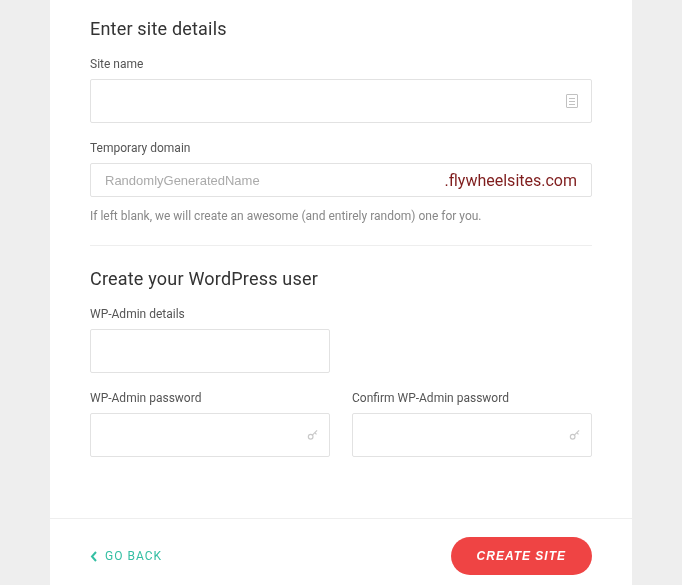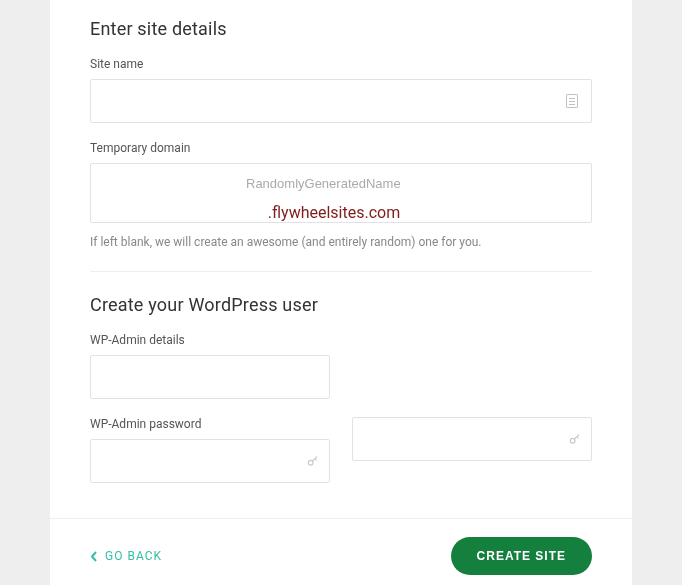--- a/index.html
+++ b/index.html
@@ -46,23 +46,22 @@
       font-size: 13px;
       color: #333;
       background: #fff;
     }
     .input::placeholder { color: #aaa; }
     .domain-row {
       display: flex;
       align-items: center;
       border: 1px solid #e2e2e2;
       border-radius: 2px;
-      height: 60px;
+      height: 34px;
       padding-right: 14px;
-      flex-direction: column;
     }
     .domain-input {
       flex: 1;
       border: none;
       outline: none;
       height: 100%;
       padding: 0 14px;
       font-size: 13px;
       background: transparent;
     }
@@ -134,29 +133,30 @@
       letter-spacing: 1px;
       display: flex;
       align-items: center;
       gap: 8px;
       cursor: pointer;
     }
     .chev {
       display: inline-block;
     }
     .create-btn {
-      background: #15803d;
+      background: #ef4444;
       color: #fff;
       border: none;
       border-radius: 999px;
       padding: 12px 26px;
       font-size: 12px;
       font-weight: 700;
       letter-spacing: 1px;
       cursor: pointer;
+      font-style: italic;
     }
     .half-single { width: calc(50% - 11px); }
   </style>
 </head>
 <body>
 
 <div class="card">
   <div class="content">
 
     <h2 class="section-title">Enter site details</h2>
@@ -192,20 +192,21 @@
         <label class="field-label">WP-Admin password</label>
         <div class="input-wrap">
           <input class="input" type="password" value="" style="">
           <svg class="key-icon" viewBox="0 0 24 24" fill="none" stroke="#666" stroke-width="2">
               <circle cx="8" cy="15" r="4"></circle>
               <path d="M10.5 12.5L19 4M15 8l3 3"></path>
             </svg>
         </div>
       </div>
       <div class="half field">
+        <label class="field-label">Confirm WP-Admin password</label>
         <div class="input-wrap">
           <input class="input" type="password" value="" style="">
           <svg class="key-icon" viewBox="0 0 24 24" fill="none" stroke="#666" stroke-width="2">
               <circle cx="8" cy="15" r="4"></circle>
               <path d="M10.5 12.5L19 4M15 8l3 3"></path>
             </svg>
         </div>
       </div>
     </div>
 

